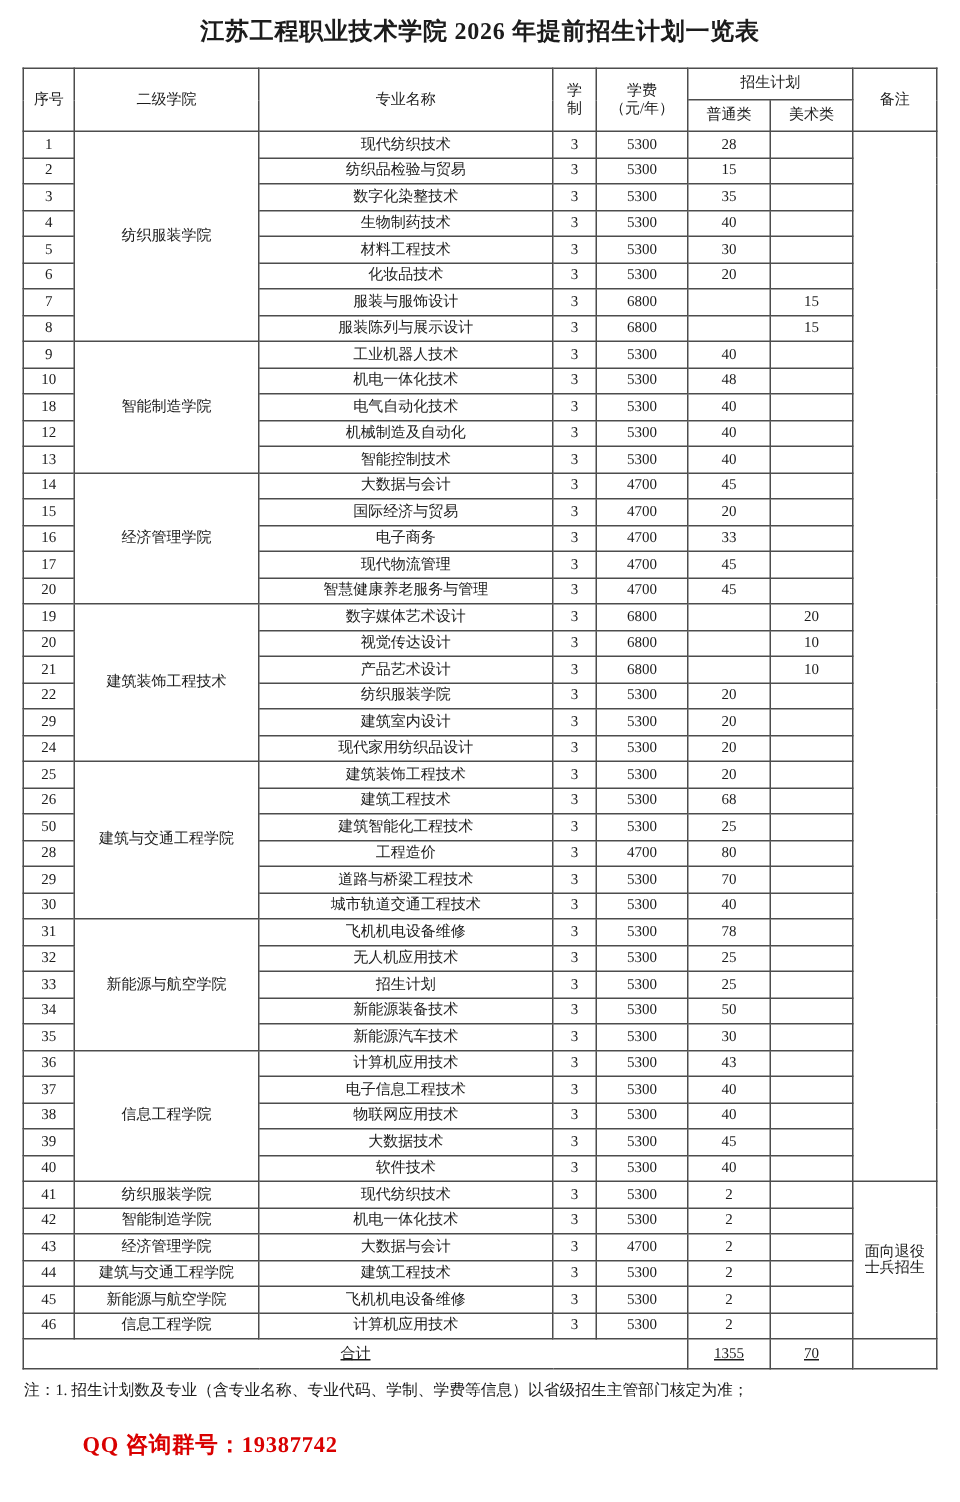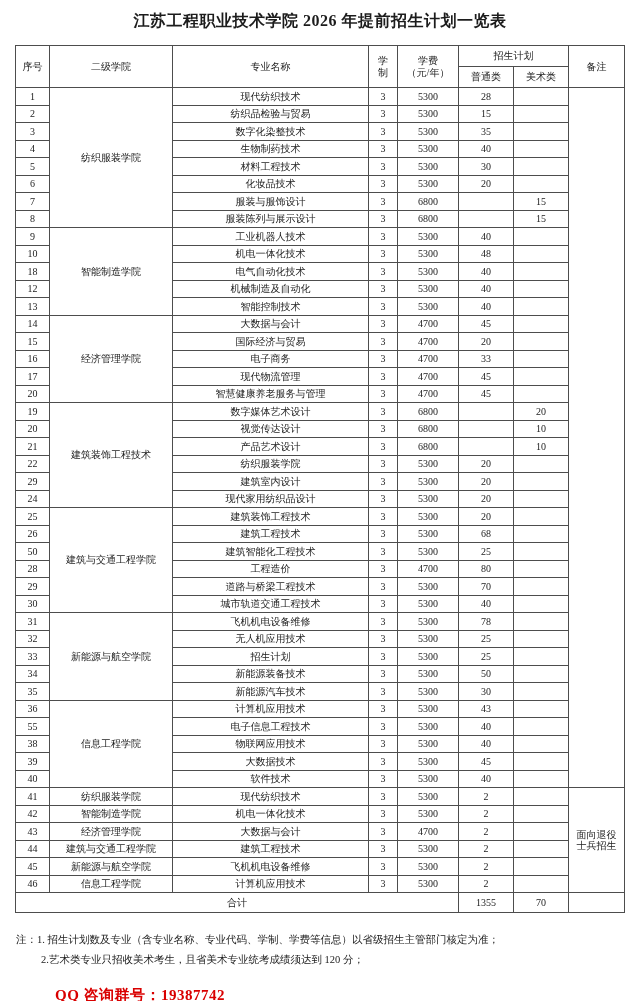--- a/index.html
+++ b/index.html
@@ -18,24 +18,24 @@
     width:609px; margin:13px 0 0 15px;
   }
   .plan th, .plan td {
     border:1px solid #4d4d4d;
     text-align:center; vertical-align:middle;
     padding:0; font-size:10px; line-height:1.15;
     overflow:hidden; font-weight:normal;
   }
   .plan thead th { height:20px; }
   .plan tbody td { height:16.5px; }
-  .plan tr.total-row td { height:19px; }
+  .plan tr.total-row td { height:19px;text-decoration:underline; }
   .pre { white-space:pre-line; }
   .bold { font-weight:bold; }
-  .notes { margin-top:17px; font-size:10.5px; line-height:1.9; }
+  .notes { margin-top:5px; font-size:10.5px; line-height:1.9; }
   .note-first { margin:0 0 0 16px; }
   .note-rest  { margin:0 0 0 41px; }
   .qq-line {
     margin:16px 0 0 55px;
     font-size:15px; font-weight:bold; letter-spacing:0.5px;
   }
 </style>
 </head>
 <body>
 
@@ -362,21 +362,21 @@
         <tr>
           <td>36</td>
           <td rowspan="5">信息工程学院</td>
           <td>计算机应用技术</td>
           <td>3</td>
           <td>5300</td>
           <td>43</td>
           <td></td>
         </tr>
         <tr>
-          <td>55</td>
+          <td>37</td>
           <td>电子信息工程技术</td>
           <td>3</td>
           <td>5300</td>
           <td>40</td>
           <td></td>
         </tr>
         <tr>
           <td>38</td>
           <td>物联网应用技术</td>
           <td>3</td>
@@ -460,18 +460,17 @@
           <td colspan="5">合计</td>
           <td class="bold">1355</td>
           <td class="bold">70</td>
           <td></td>
         </tr>
       </tbody>
   </table>
 
   <div class="notes">
     <p class="note-first">注：1. 招生计划数及专业（含专业名称、专业代码、学制、学费等信息）以省级招生主管部门核定为准；</p>
-    <p class="note-rest">2.艺术类专业只招收美术考生，且省美术专业统考成绩须达到 120 分；</p>
   </div>
 
   <div class="qq-line" style="color: rgb(217, 0, 0);">QQ 咨询群号：19387742</div>
 
 </div>
 
 </body></html>

